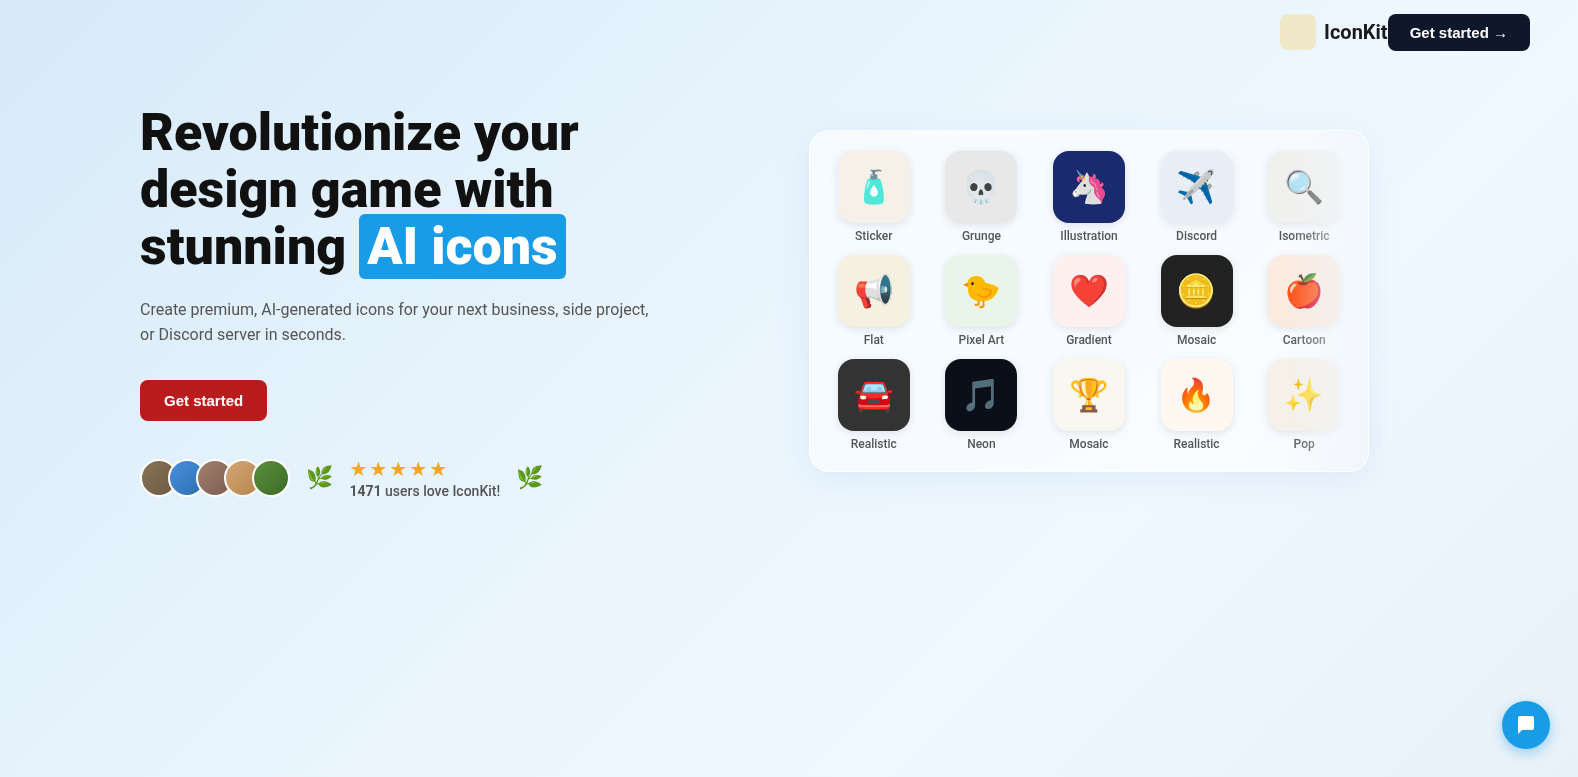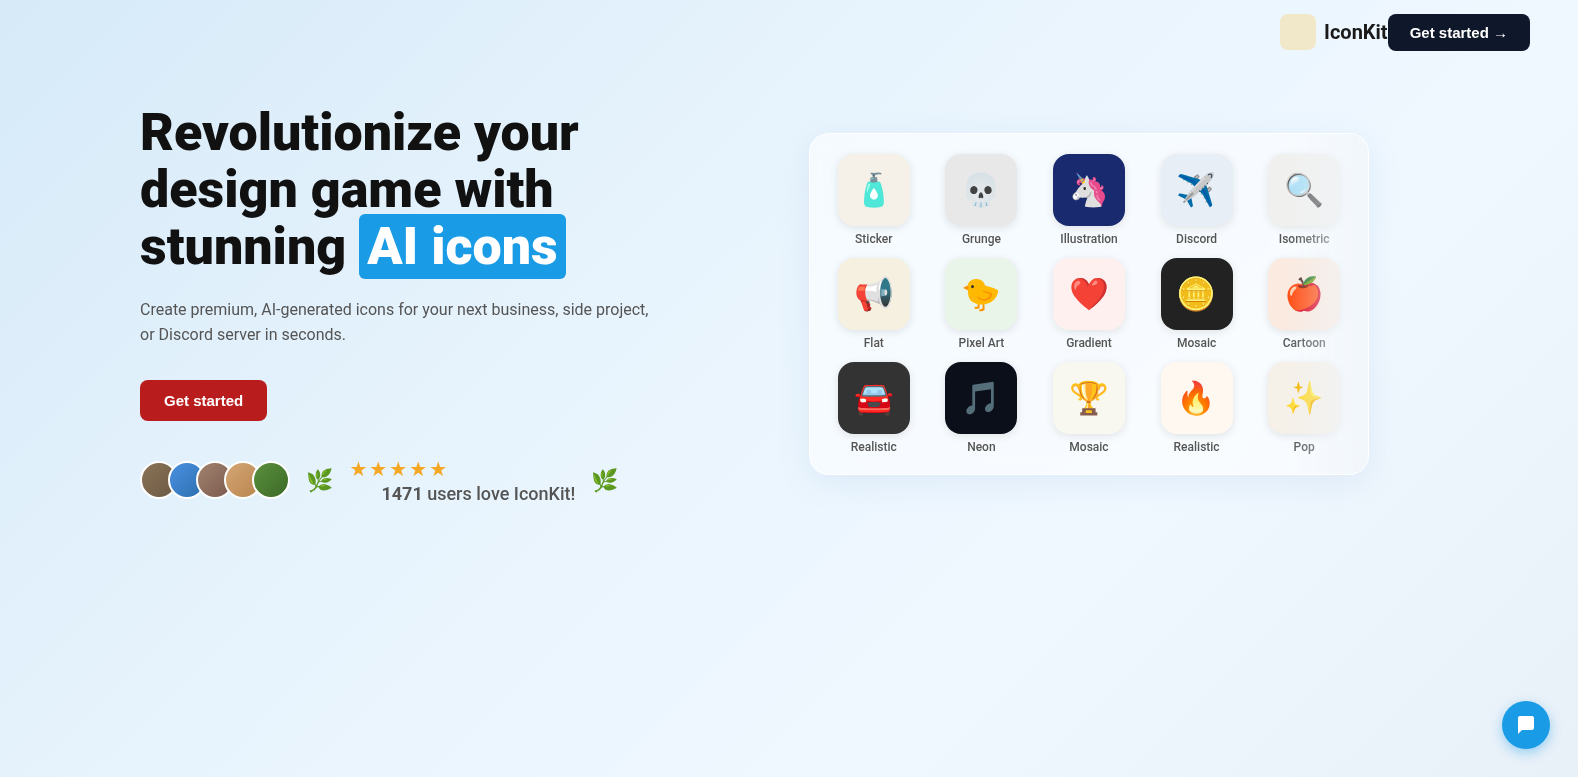--- a/index.html
+++ b/index.html
@@ -135,24 +135,23 @@
       flex-direction: column;
       align-items: flex-start;
     }
     .stars {
       display: flex;
       gap: 2px;
       margin-bottom: 2px;
     }
     .star { color: #f5a623; font-size: 20px; }
     .rating-text {
-      font-size: 18px;
+      font-size: 14px;
       color: #555;
       font-weight: 500;
-      margin-left: 32px;
     }
     .laurel {
       display: flex;
       align-items: center;
       gap: 4px;
       color: #bbb;
       font-size: 22px;
     }
 
     

